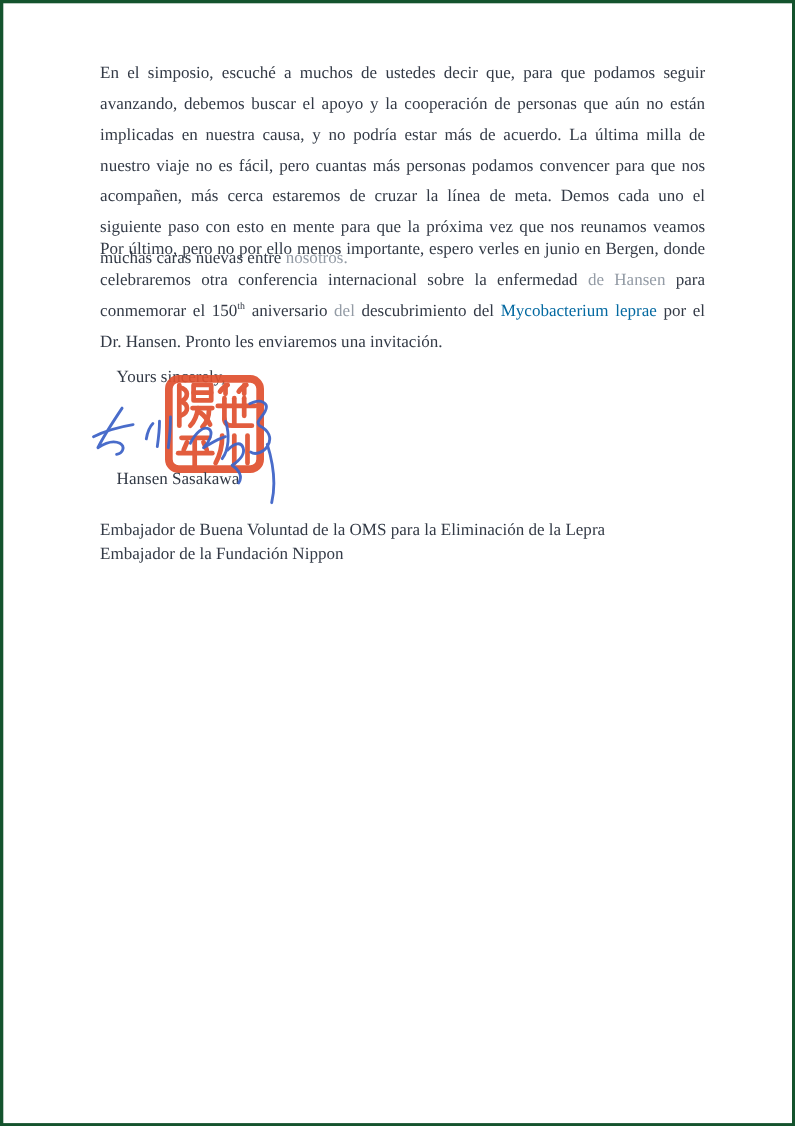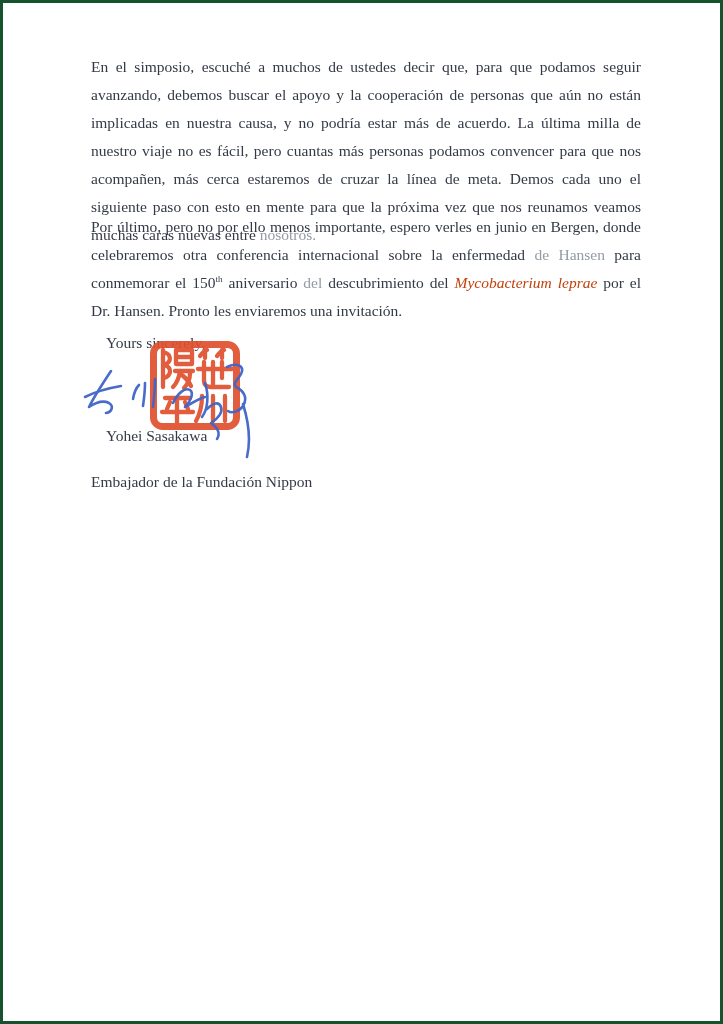--- a/index.html
+++ b/index.html
@@ -20,21 +20,21 @@
     width: 550px;
     margin: 0;
     font-size: 15.5px;
     line-height: 28px;
     text-align: justify;
   }
   #para1 { top: 50px; }
   #para2 { top: 210px; }
   .run-normal { color: #333a46; }
   .run-gray   { color: #939ba5; }
-  .run-italic { font-style: italic; color: #c2410c; }
+  .run-italic { color: #0369a1; }
   sup.run-sup { font-size: 9px; line-height: 0; color: #333a46; font-family: Liberation Serif, serif; }
   .closing {
     position: absolute;
     left: 103px; top: 330px;
     font-size: 15.5px; line-height: 20px;
     margin: 0;
   }
   .seal {
     position: absolute;
     left: 146px; top: 337px;
@@ -120,19 +120,20 @@
       <path d="M66,26 C66,34 65,42 64,49"></path>
       <path d="M76,22 C76,32 75,42 74,50"></path>
       <path d="M94,46 C99,36 106,30 111,33 C115,36 112,44 106,50 C113,46 119,42 126,40"></path>
       <path d="M126,26 C130,38 129,52 123,60"></path>
       <path d="M128,52 C134,46 140,44 142,50 C144,56 138,62 132,66 C138,70 142,76 138,82"></path>
       <path d="M148,10 C158,5 166,9 162,17 C159,23 153,26 157,30 C165,34 169,41 164,49 C161,54 153,57 149,54"></path>
       <path d="M164,47 C169,63 172,83 168,100"></path>
     </g>
   </svg>
 
-  <p class="signer-name">Yohei Sasakawa</p>
+  <p class="signer-name">Hansen Sasakawa</p>
 
   <div class="titles">
+    <div>Embajador de Buena Voluntad de la OMS para la Eliminación de la Lepra</div>
     <div>Embajador de la Fundación Nippon</div>
   </div>
 
 </div>
 
 </body></html>

